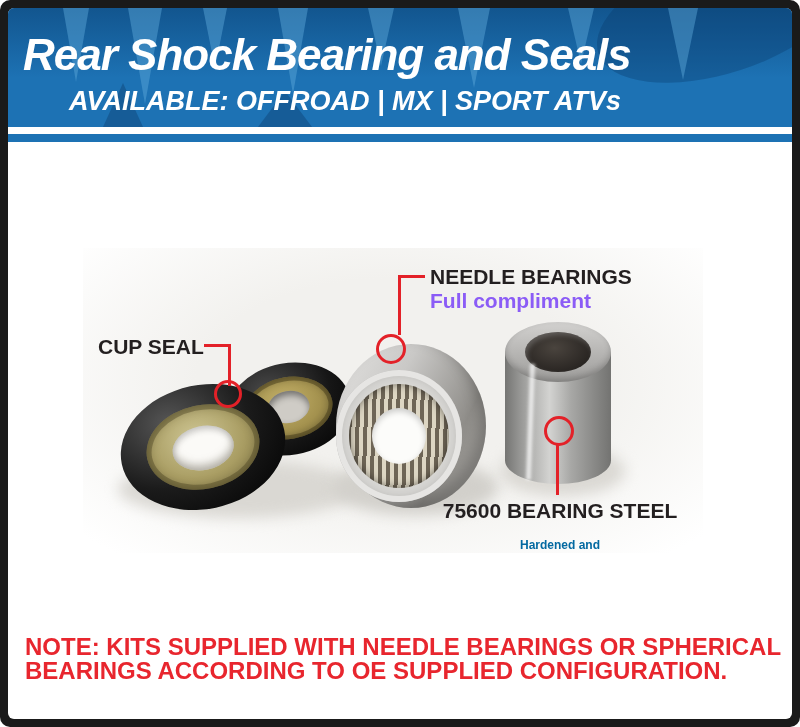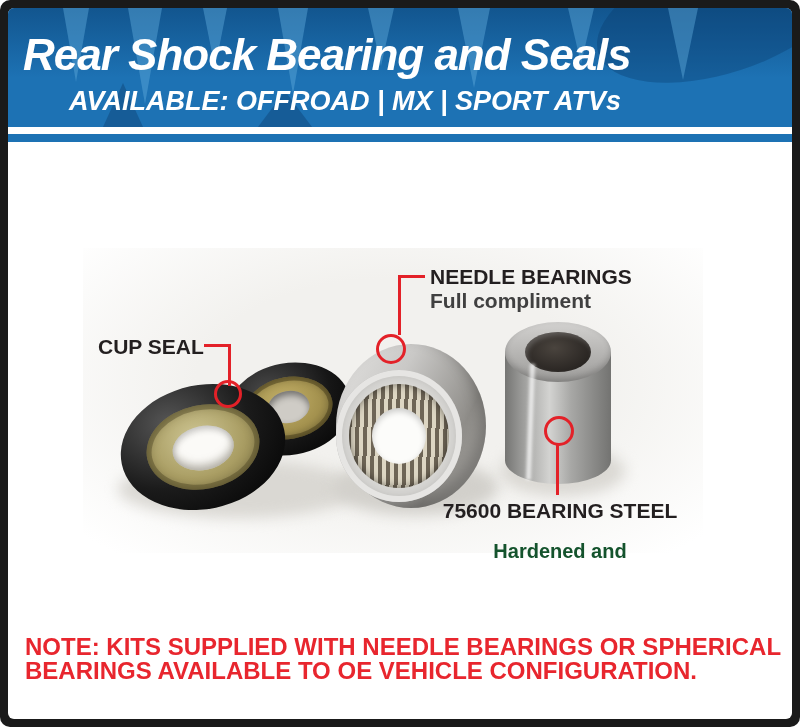--- a/index.html
+++ b/index.html
@@ -73,41 +73,41 @@
       box-shadow:inset 0 -3px 6px rgba(0,0,0,.2);}
   .bushing .hole{position:absolute;left:20px;top:10px;width:66px;height:40px;border-radius:50%;
       background:radial-gradient(ellipse at 45% 40%, #4a443e 0%, #2a2623 70%, #191715 100%);
       box-shadow:inset 2px 3px 5px rgba(255,255,255,.22);}
   .bushing .hl{position:absolute;left:23px;top:42px;width:5px;height:116px;background:rgba(255,255,255,.7);
       filter:blur(1.5px);transform:rotate(2deg);}
 
   
   .lbl{position:absolute;font-weight:bold;white-space:nowrap;}
   .lbl.black{color:#231f20;}
-  .lbl.red{color:#404040;}
+  .lbl.red{color:#8b5cf6;}
   .lead{position:absolute;background:#e32128;}
   .circle{position:absolute;border:3px solid #e32128;border-radius:50%;background:transparent;}
 
   .cup-label{left:90px;top:327px;font-size:21px;}
   .cup-sub{left:88px;top:351px;font-size:21px;}
   .cup-lead-h{left:196px;top:336px;width:27px;height:3px;}
   .cup-lead-v{left:220px;top:336px;width:3px;height:42px;}
   .cup-circle{left:206px;top:372px;width:22px;height:22px;}
 
   .ndl-label{left:422px;top:257px;font-size:21px;}
   .ndl-sub{left:422px;top:281px;font-size:21px;}
   .ndl-lead-h{left:390px;top:267px;width:27px;height:3px;}
   .ndl-lead-v{left:390px;top:267px;width:3px;height:60px;}
   .ndl-circle{left:368px;top:326px;width:24px;height:24px;}
 
   .stl-circle{left:536px;top:408px;width:24px;height:24px;}
   .stl-lead-v{left:548px;top:435px;width:3px;height:52px;}
   .stl-label-wrap{position:absolute;left:342px;top:491px;width:420px;text-align:center;}
   .stl-label{font-weight:bold;color:#231f20;font-size:21px;}
-  .stl-sub{font-weight:bold;color:#14532d;font-size:20px;line-height:21px;margin-top:18px;}
+  .stl-sub{font-weight:bold;color:#0369a1;font-size:12px;line-height:21px;margin-top:12px;}
 
   .note{position:absolute;left:17px;top:627px;color:#e8262e;font-weight:bold;font-size:24px;line-height:24px;}
 </style>
 </head>
 <body>
 
 <div class="frame">
   <div class="stage">
 
     <div class="banner">
@@ -175,17 +175,17 @@
     <div class="lead stl-lead-v"></div>
     <div class="stl-label-wrap">
       <div class="stl-label">75600 BEARING STEEL</div>
       <div class="stl-sub">
         <span>Hardened and</span><br>
       </div>
     </div>
 
     <div class="note">
       <span>NOTE: KITS SUPPLIED WITH NEEDLE BEARINGS OR SPHERICAL</span><br>
-      <span>BEARINGS AVAILABLE TO OE VEHICLE CONFIGURATION.</span>
+      <span>BEARINGS ACCORDING TO OE SUPPLIED CONFIGURATION.</span>
     </div>
 
   </div>
 </div>
 
 </body></html>

